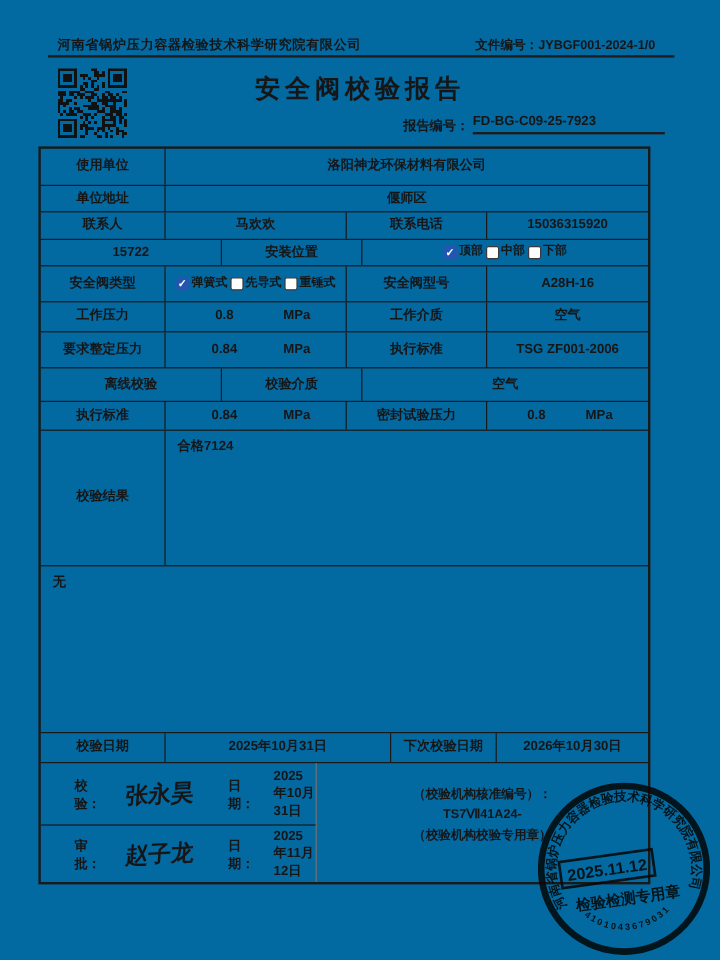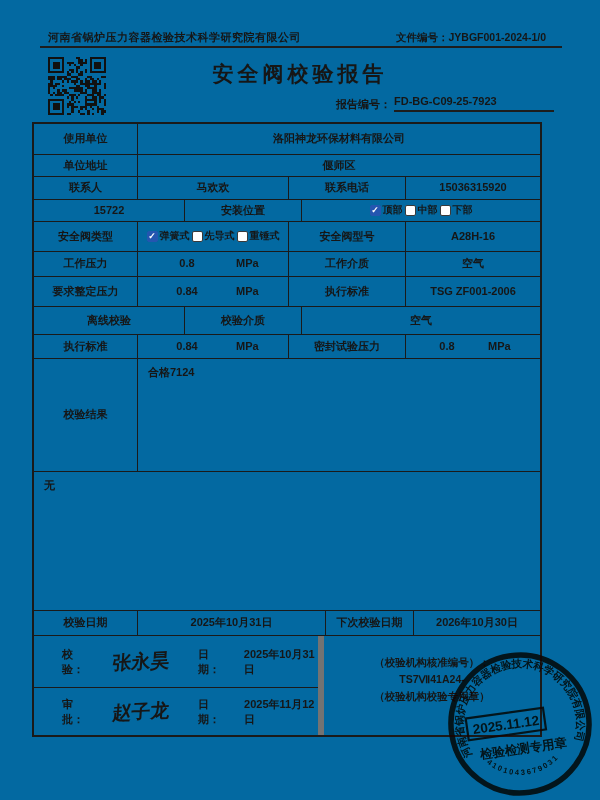--- a/index.html
+++ b/index.html
@@ -39,21 +39,21 @@
       display:inline-flex;align-items:center;justify-content:center;margin-right:2px;background:#fff;}
   .cb.checked{background:#2456b0;border-color:#2456b0;}
   .cb.checked::after{content:"✓";color:#fff;font-size:9px;font-weight:bold;line-height:1;}
   
   .sigrow{display:flex;align-items:center;justify-content:flex-start;padding-left:28px;
           font-size:11px;font-weight:bold;box-sizing:border-box;}
   .sig{font-size:19px;font-weight:600;transform:rotate(-3deg) skewX(-7deg);
        margin:0 6px;min-width:86px;text-align:center;font-family:"DejaVu Serif",serif;}
   .dlabel{margin-left:8px;}
   .dval{margin-left:16px;}
-  .leftcol{width:290px;border-right:6px solid #737373;box-sizing:border-box;
+  .leftcol{width:230px;border-right:1px solid #737373;box-sizing:border-box;
            display:flex;flex-direction:column;}
   .leftcol .half{flex:0 0 auto;display:flex;}
   .leftcol .half.first{border-bottom:1px solid #1a1a1a;box-sizing:border-box;}
   .agency{flex:1;display:flex;flex-direction:column;align-items:center;justify-content:center;
           padding-bottom:12px;font-size:10.5px;font-weight:bold;line-height:17px;text-align:center;}
   
   .stamp{position:absolute;left:444px;top:648px;width:152px;height:152px;
          mix-blend-mode:multiply;opacity:.93;}
 </style>
 </head>

